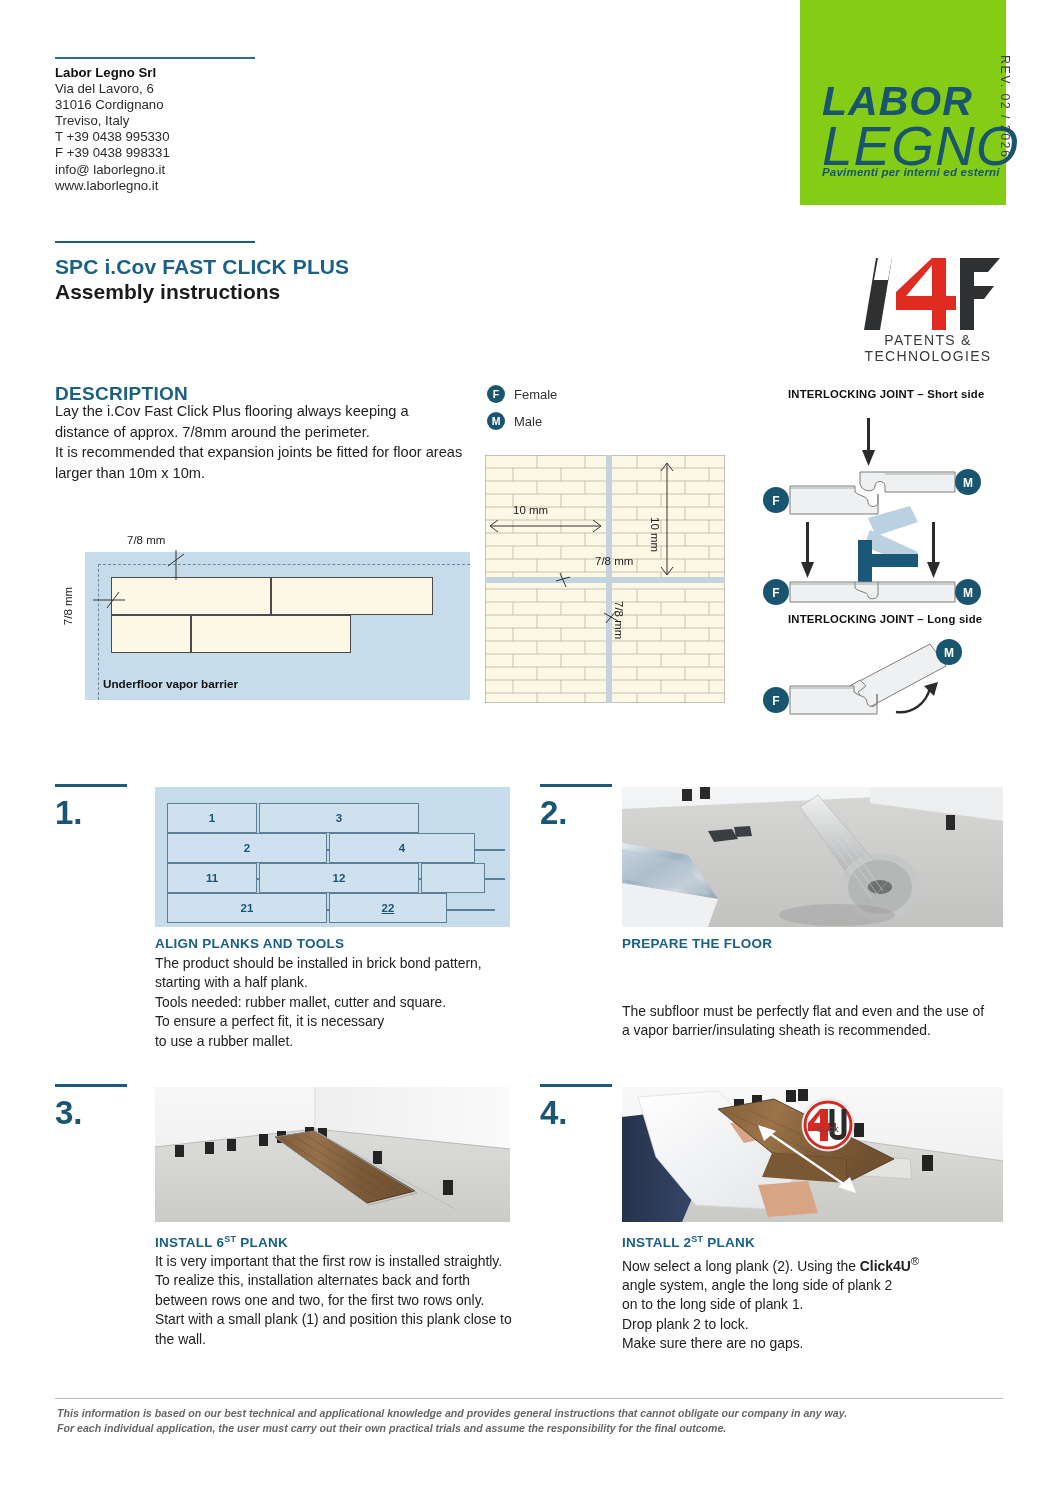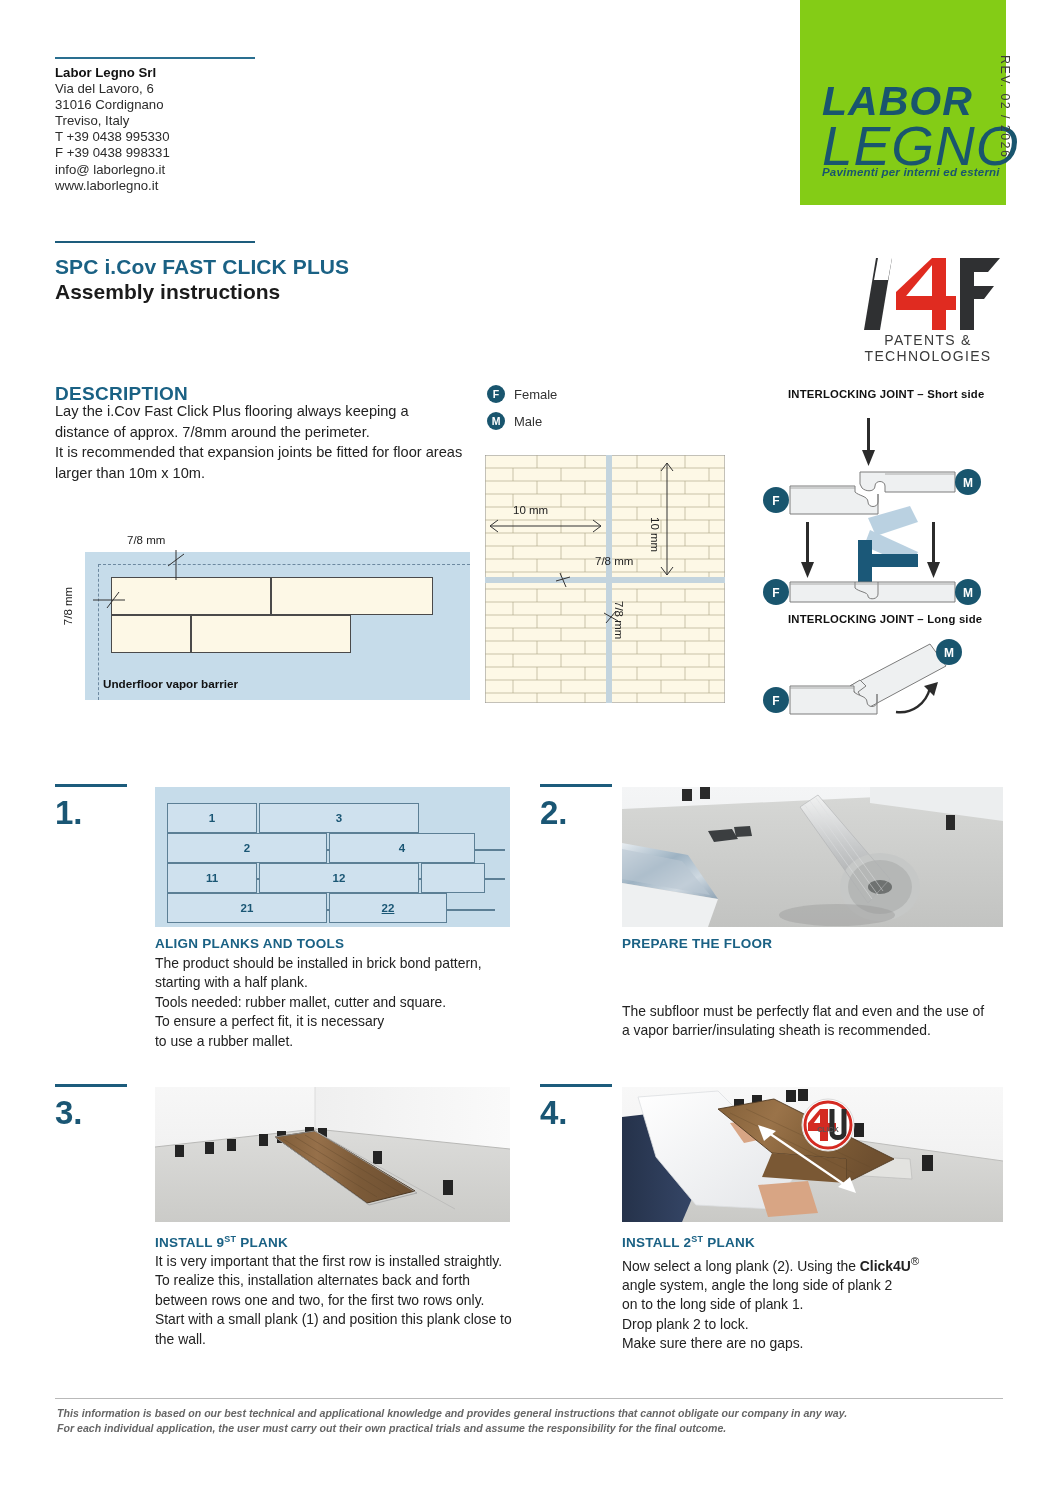--- a/index.html
+++ b/index.html
@@ -554,21 +554,21 @@
         <line x1="128" y1="52" x2="222" y2="110"></line>
           <line x1="140" y1="50" x2="234" y2="108"></line>
         <line x1="150" y1="48" x2="246" y2="106"></line>
       </g>
       <polygon points="120,50 160,44 262,106 214,118" fill="none" stroke="#9fa0a0" stroke-width="0.8"></polygon>
 
       <polyline points="160,44 300,122" fill="none" stroke="#b9b9b7" stroke-width="0.8"></polyline>
     </svg>
   </div>
   <div class="step-h" style="left:155px;top:1234px;">
-    <span>INSTALL 9</span><sup>ST</sup><span> PLANK</span>
+    <span>INSTALL 6</span><sup>ST</sup><span> PLANK</span>
   </div>
   <div class="step-b" style="left:155px;top:1252px;width:360px;">It is very important that the first row is installed straightly. To realize this, installation alternates back and forth between rows one and two, for the first two rows only. Start with a small plank (1) and position this plank close to the wall.</div>
 
   <div class="step-rule" style="left:540px;top:1084px;"></div>
   <div class="step-num" style="left:540px;top:1096px;">4.</div>
   <div class="step-media" style="left:622px;top:1087px;width:381px;height:135px;">
     <svg class="photo" viewBox="0 0 381 135" preserveAspectRatio="none">
       <defs>
         <linearGradient id="w4" x1="0" y1="0" x2="0" y2="1">
           <stop offset="0" stop-color="#f8f8f8"></stop>

